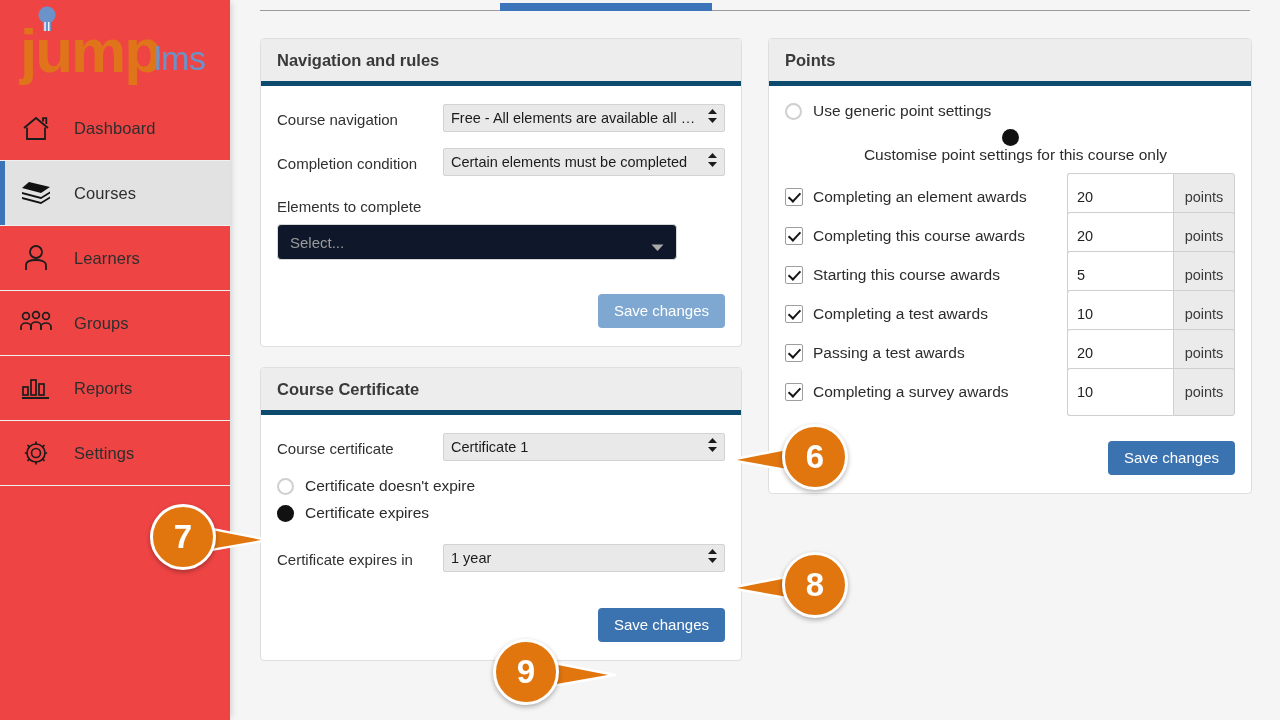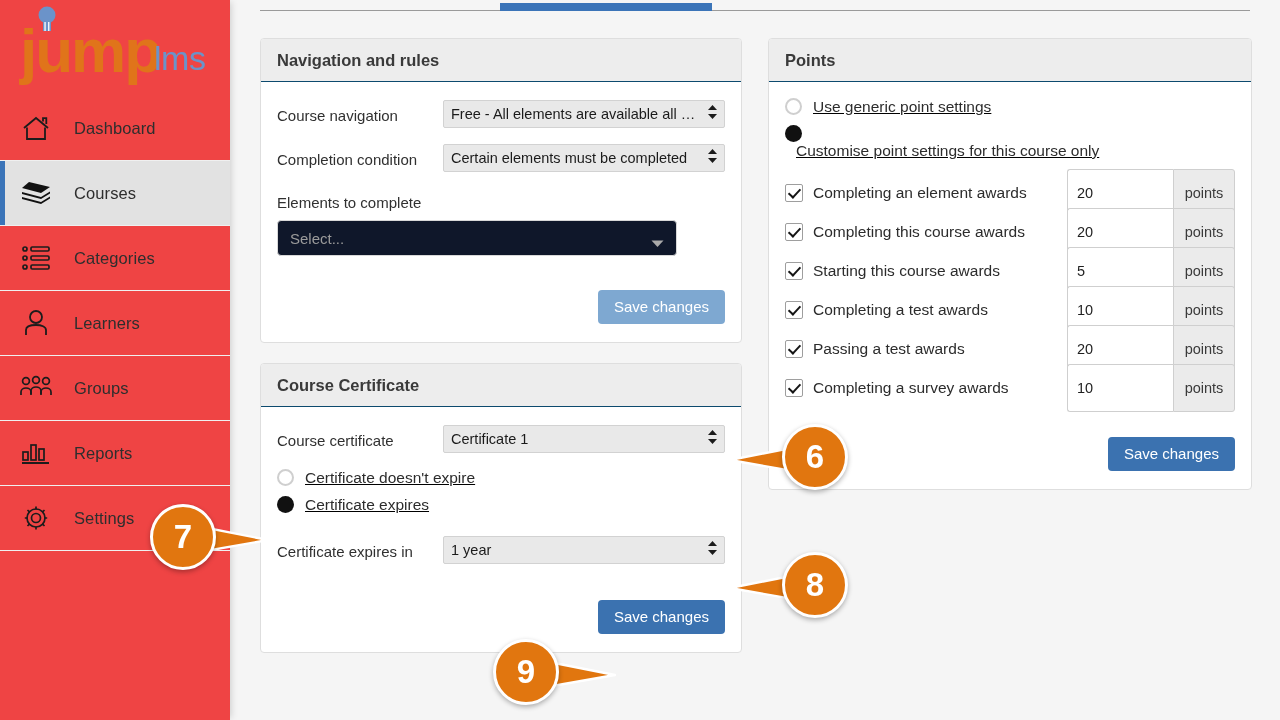--- a/index.html
+++ b/index.html
@@ -86,21 +86,21 @@
   .col-left  { flex: 0 0 482px; }
   .col-right { flex: 0 0 484px; }
 
   .panel {
     background: #ffffff;
     border: 1px solid #dedede;
     border-radius: 4px;
   }
   .panel-head {
     background: #ededed;
-    border-bottom: 1px solid #0c4a6e;
+    border-bottom: 5px solid #0c4a6e;
     padding: 12px 16px 11px 16px;
     border-radius: 3px 3px 0 0;
   }
   .panel-title {
     font-size: 16.5px;
     font-weight: bold;
     color: #3a3a3a;
   }
   .panel-body { padding: 18px 16px 18px 16px; }
 
@@ -167,21 +167,21 @@
     font-size: 15px;
     padding: 9px 16px 10px 16px;
     cursor: pointer;
     line-height: 1;
   }
   .btn-primary { background: #3b72b0; }
   .btn-muted   { background: #7ea8d1; }
   .row-right { display: flex; justify-content: flex-end; }
 
   
-  .opt-row { display: flex; margin-bottom: 9px; text-decoration: underline; }
+  .opt-row { display: flex; align-items: center; margin-bottom: 9px; }
   .radio {
     width: 17px; height: 17px; border-radius: 50%;
     border: 2px solid #cfcfcf; background: #fff;
     flex: 0 0 17px; cursor: pointer;
   }
   .radio.checked {
     border: none; background: #111111;
     width: 17px; height: 17px;
   }
   .opt-label { margin-left: 11px; font-size: 15.5px; color: #2c2c2c; }
@@ -278,33 +278,20 @@
         <span class="nav-icon">
           <svg width="32" height="28" viewBox="0 0 32 28">
             <path d="M9 3 L30 8 L21 14 L2 9 Z" fill="#111"></path>
             <path d="M2 13 L21 18 L30 12.5 L30 14.5 L21 20 L2 15 Z" fill="#111"></path>
             <path d="M2 18 L21 23 L30 17.5 L30 19.5 L21 25 L2 20 Z" fill="#111"></path>
           </svg>
         </span>
         <span class="nav-label">Courses</span>
       </li>
 
-      <li class="nav-item">
-        <span class="nav-icon">
-          <svg width="30" height="26" viewBox="0 0 30 26" stroke="#1c1c1c" stroke-width="1.7" fill="none">
-            <circle cx="4" cy="4" r="2"></circle>
-              <rect x="10" y="2" width="18" height="4" rx="1.2"></rect>
-            <circle cx="4" cy="13" r="2"></circle>
-              <rect x="10" y="11" width="18" height="4" rx="1.2"></rect>
-            <circle cx="4" cy="22" r="2"></circle>
-              <rect x="10" y="20" width="18" height="4" rx="1.2"></rect>
-          </svg>
-        </span>
-        <span class="nav-label">Categories</span>
-      </li>
 
       <li class="nav-item">
         <span class="nav-icon">
           <svg width="26" height="28" viewBox="0 0 26 28" stroke="#1c1c1c" stroke-width="1.8" fill="none">
             <circle cx="13" cy="8" r="6"></circle>
             <path d="M3 26 V21 C3 17.7 7.5 16 13 16 C18.5 16 23 17.7 23 21 V26"></path>
           </svg>
         </span>
         <span class="nav-label">Learners</span>
       </li>

